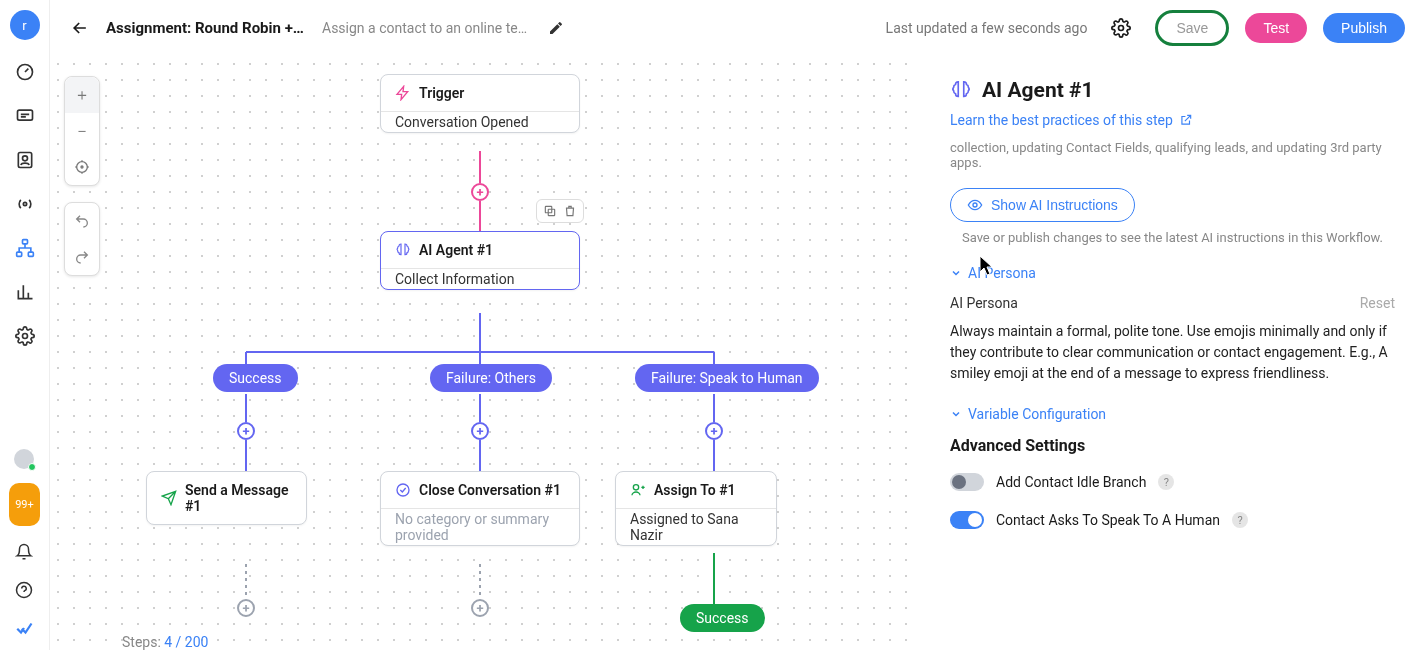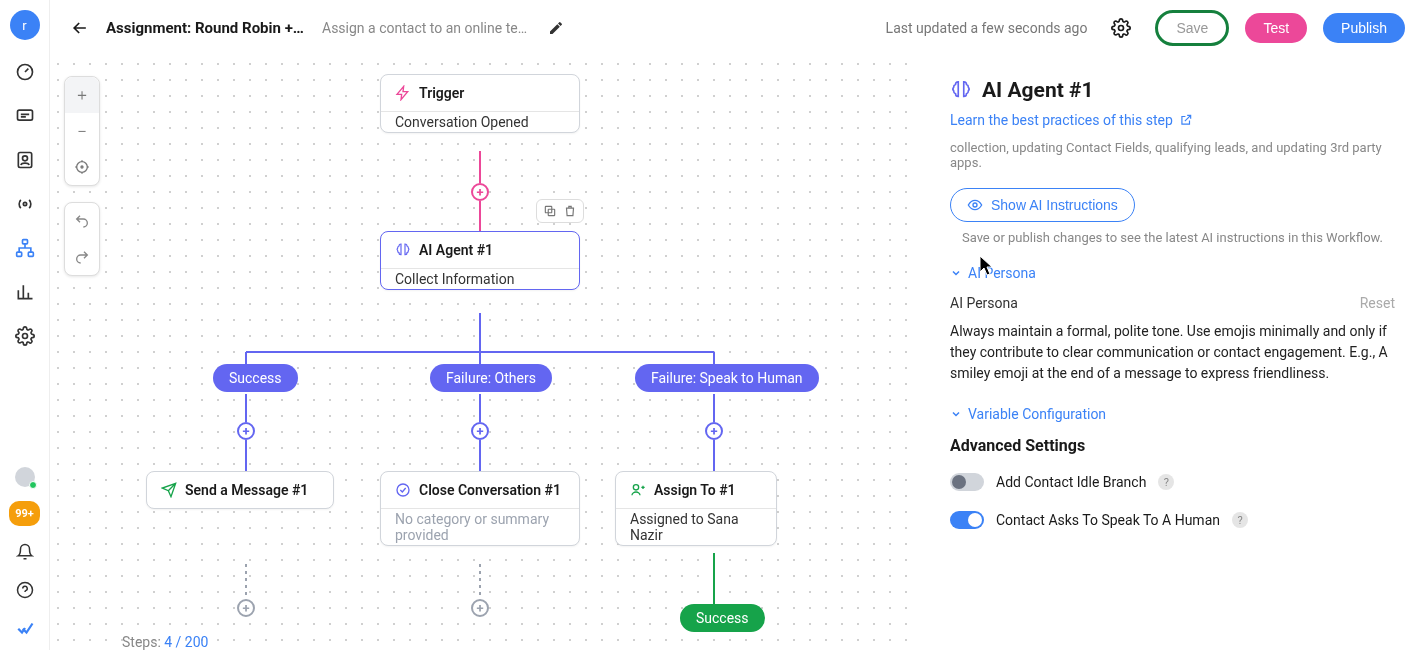--- a/index.html
+++ b/index.html
@@ -4,21 +4,21 @@
 <style>
 * { box-sizing: border-box; margin: 0; padding: 0; }
 body { font-family: -apple-system, BlinkMacSystemFont, 'Segoe UI', Roboto, sans-serif; font-size: 14px; color: #1a1a1a; background: #fff; width: 1425px; height: 650px; overflow: hidden; position: relative; }
 
 
 .left-rail { position: absolute; left: 0; top: 0; width: 50px; height: 650px; background: #fff; border-right: 1px solid #eee; display: flex; flex-direction: column; align-items: center; padding-top: 10px; gap: 20px; }
 .avatar-circle { width: 30px; height: 30px; border-radius: 50%; background: #3b82f6; color: #fff; display: flex; align-items: center; justify-content: center; font-size: 13px; }
 .rail-icon { width: 24px; height: 24px; display: flex; align-items: center; justify-content: center; color: #333; }
 .rail-icon.active { color: #3b82f6; }
 .rail-bottom { margin-top: auto; margin-bottom: 10px; display: flex; flex-direction: column; align-items: center; gap: 14px; }
-.badge-99 { background: #f59e0b; color: #fff; border-radius: 10px; padding: 6px 6px; font-size: 11px; font-weight: 700; text-align: center; }
+.badge-99 { background: #f59e0b; color: #fff; border-radius: 10px; padding: 15px 6px; font-size: 11px; font-weight: 400; text-align: center; }
 .rail-user-small { width: 20px; height: 20px; border-radius: 50%; background: #d1d5db; position: relative; }
 .rail-user-dot { position: absolute; right: -2px; bottom: -2px; width: 8px; height: 8px; background: #22c55e; border-radius: 50%; border: 1px solid #fff; }
 
 
 .top-header { position: absolute; left: 50px; top: 0; right: 0; height: 56px; display: flex; align-items: center; padding: 0 20px; gap: 16px; }
 .back-arrow { font-size: 20px; cursor: pointer; }
 .wf-title { font-weight: 700; font-size: 15px; max-width: 200px; white-space: nowrap; overflow: hidden; text-overflow: ellipsis; }
 .wf-desc { color: #888; font-size: 14px; max-width: 210px; white-space: nowrap; overflow: hidden; text-overflow: ellipsis; }
 .edit-pencil { color: #333; cursor: pointer; }
 .header-spacer { flex: 1; }
@@ -283,21 +283,21 @@
   </div>
 
   <div class="chip" style="left:163px; top:308px;">Success</div>
   <div class="chip" style="left:380px; top:308px;">Failure: Others</div>
   <div class="chip" style="left:585px; top:308px;">Failure: Speak to Human</div>
 
   <div class="plus-circle" style="left:187px; top:366px;">+</div>
   <div class="plus-circle" style="left:421px; top:366px;">+</div>
   <div class="plus-circle" style="left:655px; top:366px;">+</div>
 
-  <div class="node" style="left:96px; top:415px; width:188px;">
+  <div class="node" style="left:96px; top:415px; width:161px;">
     <div class="node-header">
       <span style="color:#16a34a;">
         <svg width="16" height="16" viewBox="0 0 24 24" fill="none" stroke="currentColor" stroke-width="2">
             <path d="M22 2L11 13M22 2l-7 20-4-9-9-4 20-7z"></path>
           </svg>
       </span>
       <span>Send a Message #1</span>
     </div>
   </div>
 

